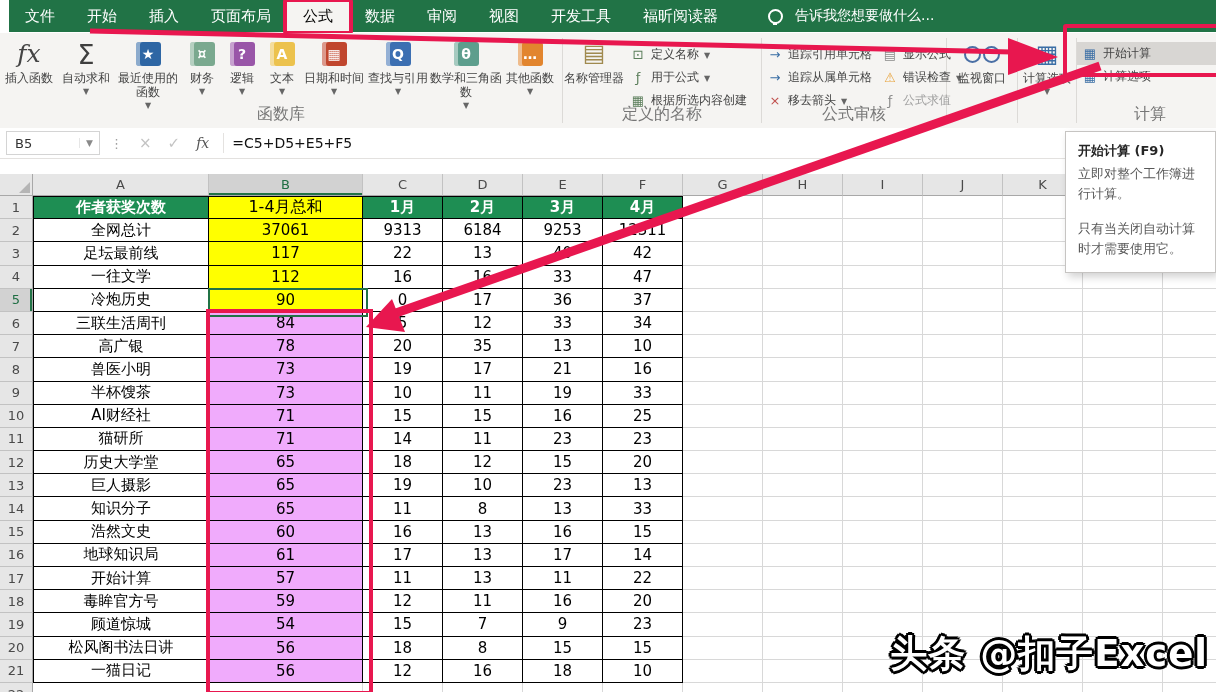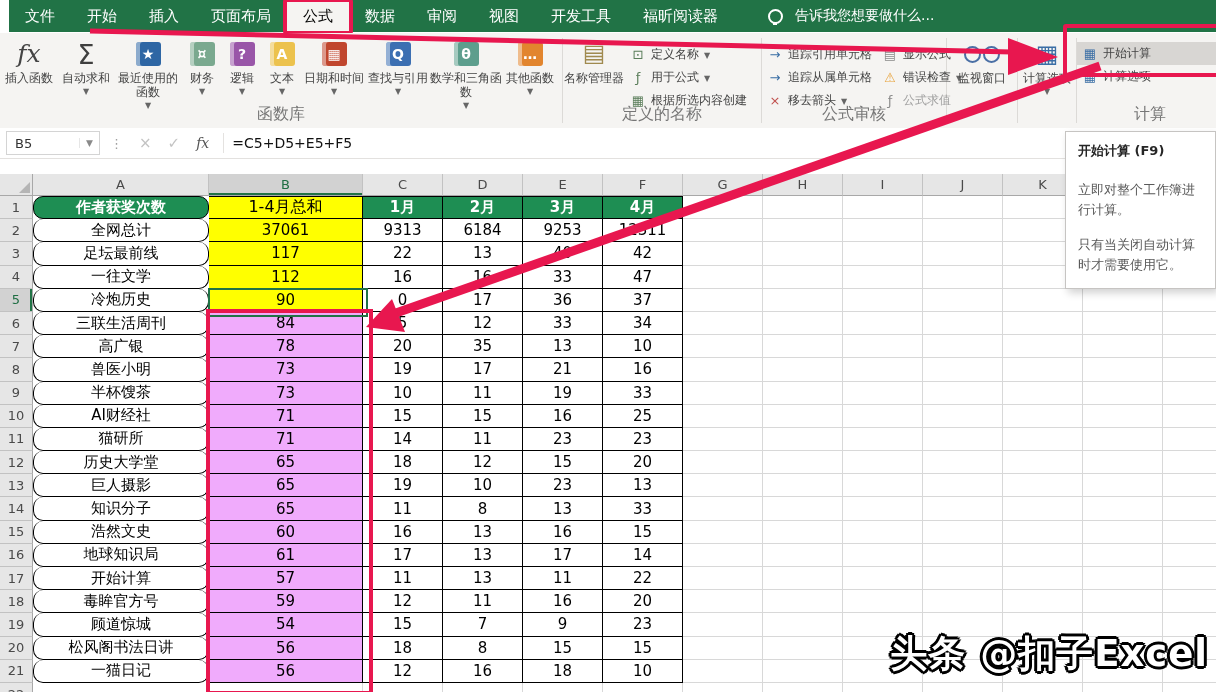--- a/index.html
+++ b/index.html
@@ -60,37 +60,37 @@
   .ch,.rh{background:#e6e6e6;display:flex;align-items:center;justify-content:center;
           font-size:13px;color:#4a4a4a;border-right:1px solid #c2c2c2;border-bottom:1px solid #a8a8a8;}
   .rh{border-right:1px solid #a8a8a8;border-bottom:1px solid #c2c2c2;}
   .ch.sel{background:#d2d2d2;color:#1f6e43;box-shadow:inset 0 -2px 0 #217346;}
   .rh.sel{background:#d2d2d2;color:#1f6e43;box-shadow:inset -2px 0 0 #217346;}
   .corner{background:#e6e6e6;position:relative;border-right:1px solid #a8a8a8;border-bottom:1px solid #a8a8a8;}
   .corner::after{content:"";position:absolute;right:2px;bottom:2px;
         border-left:11px solid transparent;border-bottom:11px solid #b5b5b5;}
   .c{display:flex;align-items:center;justify-content:center;font-size:15px;color:#000;background:#fff;
      border-right:1px solid #000;border-bottom:1px solid #000;overflow:hidden;white-space:nowrap;}
-  .bl{border-left:1px solid #000;border-radius:10px;} .bt{border-top:1px solid #000;}
+  .bl{border-left:1px solid #000;} .bt{border-top:1px solid #000;}
   .hg{background:#1e8e53;color:#fff;font-weight:bold;}
   .hy{background:#ffff00;color:#000;font-weight:normal;font-size:16px;}
   .cy{background:#ffff00;} .co{background:#f0abfc;}
   .e{background:#fff;border-right:1px solid #d8d8d8;border-bottom:1px solid #d8d8d8;}
   
   .selb5{position:absolute;left:208px;top:288px;width:156px;height:25px;border:2px solid #217346;
          z-index:20;pointer-events:none;}
   .redcol{position:absolute;left:206px;top:309px;width:159px;height:378px;border:4px solid #e8174f;
           z-index:30;pointer-events:none;}
   .redcalc{position:absolute;left:1063px;top:24px;width:151px;height:45px;border:4px solid #e8174f;
            border-radius:3px;z-index:55;pointer-events:none;}
   .arrows{position:absolute;left:0;top:0;width:1216px;height:692px;z-index:50;pointer-events:none;}
   .tooltip{position:absolute;left:1065px;top:131px;right:0;z-index:60;background:#fff;
            border:1px solid #c6c4c2;box-shadow:3px 4px 8px rgba(0,0,0,.18);
            padding:10px 12px 14px 12px;font-size:13px;}
-  .tooltip .tt-title{font-weight:bold;color:#262626;margin-bottom:20px;}
+  .tooltip .tt-title{font-weight:bold;color:#262626;margin-bottom:4px;}
   .tooltip .tt-body{color:#595959;line-height:1.5;}
   .tooltip .tt-body2{color:#595959;line-height:1.5;margin-top:16px;}
   .watermark{position:absolute;right:8px;top:629px;z-index:40;font-size:37px;font-weight:bold;
              letter-spacing:1px;color:#fff;white-space:nowrap;
              text-shadow:-2px -2px 0 #000,2px -2px 0 #000,-2px 2px 0 #000,2px 2px 0 #000,
                          0 -3px 0 #000,0 3px 0 #000,-3px 0 0 #000,3px 0 0 #000;}
 </style>
 </head>
 <body>
 

